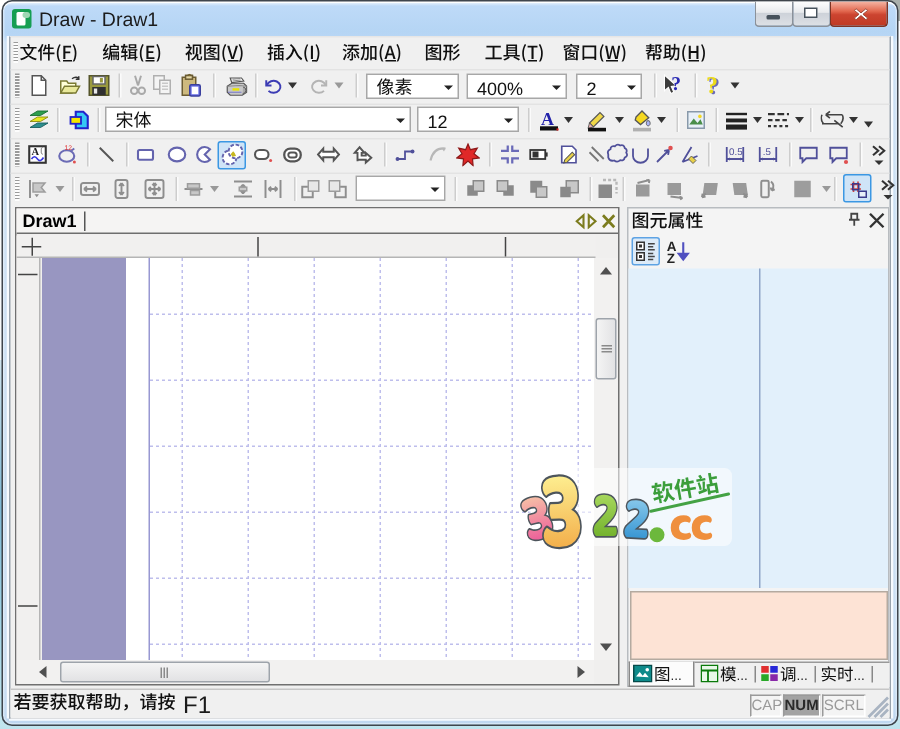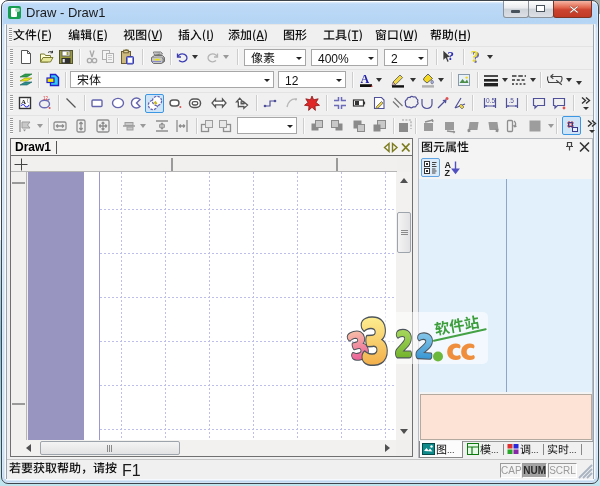--- a/index.html
+++ b/index.html
@@ -786,21 +786,21 @@
         <path transform="translate(36.0,10.3) scale(0.01200,-0.01200)" d="M508 735H875V646H508ZM847 735H862L878 738L937 723Q914 520 860 364Q805 209 724 98Q643 -13 539 -85Q528 -68 511 -47Q493 -26 478 -14Q573 45 648 149Q724 253 775 396Q826 539 847 714ZM631 669Q654 519 696 388Q739 257 807 156Q874 56 972 -3Q962 -11 950 -24Q938 -37 926 -51Q915 -65 907 -77Q804 -8 734 100Q664 208 620 348Q576 489 549 655ZM47 800H503V715H47ZM158 592H405V510H158ZM158 381H410V300H158ZM109 752H199V113L109 103ZM36 138Q96 146 175 158Q254 169 342 182Q431 196 518 209L523 130Q440 114 357 99Q274 84 197 71Q120 58 56 47ZM343 753H436V-82H343Z"></path>
         <path transform="translate(48.0,10.3) scale(0.01200,-0.01200)" d="M60 770H534V695H60ZM46 497H538V424H46ZM82 634H510V562H82ZM578 803H864V723H668V305H578ZM847 803H865L881 807L947 769Q922 730 891 688Q860 645 831 609Q892 570 915 534Q939 498 940 464Q940 429 927 406Q914 383 888 368Q874 361 858 356Q841 352 826 350Q801 348 771 347Q741 347 713 349Q711 367 703 390Q695 413 683 429Q713 426 737 425Q761 425 781 426Q792 427 802 428Q813 430 821 433Q845 443 845 472Q844 497 819 529Q794 560 731 596Q753 627 774 661Q796 696 815 728Q834 761 847 785ZM261 844H357V527Q357 493 346 454Q334 416 308 378Q282 341 237 307Q193 274 126 251Q115 266 96 286Q77 306 60 319Q118 335 157 360Q195 386 218 415Q241 445 251 474Q261 504 261 528ZM447 343H546V-82H447ZM143 265H816V180H239V-29H143ZM776 265H872V66Q872 33 862 13Q853 -6 825 -16Q799 -26 757 -28Q715 -30 655 -30Q651 -11 642 12Q632 35 623 52Q652 51 679 51Q706 50 726 50Q747 51 755 51Q767 52 771 55Q776 58 776 67Z"></path>
         <path transform="translate(60.0,10.3) scale(0.01200,-0.01200)" d="M468 622H882V533H468ZM842 622H933Q933 622 933 613Q933 605 932 594Q932 584 932 578Q929 421 925 312Q921 203 915 133Q910 64 901 25Q893 -14 881 -30Q865 -53 847 -62Q829 -71 803 -75Q780 -78 743 -78Q705 -77 666 -76Q665 -56 658 -30Q650 -3 638 15Q678 12 712 11Q746 10 761 10Q774 10 783 13Q792 17 799 26Q809 38 815 73Q822 109 827 176Q832 243 835 348Q839 453 842 602ZM620 844H712Q712 724 709 612Q706 499 694 397Q681 295 652 206Q623 117 571 43Q518 -31 436 -85Q426 -68 406 -47Q386 -27 369 -14Q446 35 495 102Q543 169 569 251Q595 333 606 427Q616 521 618 627Q620 732 620 844ZM101 799H438V147H349V713H186V83H101ZM30 111Q87 122 161 136Q236 151 320 169Q404 187 487 205L496 120Q417 101 337 82Q256 63 182 46Q108 29 47 14ZM145 586H392V502H145ZM145 375H392V292H145Z"></path>
         <path transform="translate(72.0,10.3) scale(0.01200,-0.01200)" d="M173 -120 147 -55Q209 -32 242 5Q275 42 275 93L261 183L316 101Q304 89 289 84Q275 79 260 79Q226 79 201 99Q176 120 176 158Q176 197 201 217Q227 238 261 238Q308 238 333 204Q357 170 357 113Q357 31 308 -31Q258 -93 173 -120Z"></path>
         <path transform="translate(84.0,10.3) scale(0.01200,-0.01200)" d="M95 768 156 825Q183 803 213 776Q242 750 269 723Q296 697 312 676L248 609Q232 631 206 659Q181 687 151 715Q122 744 95 768ZM175 -70 156 18 178 53 363 193Q368 174 378 150Q387 126 394 112Q329 61 288 29Q248 -3 225 -21Q203 -40 192 -51Q181 -62 175 -70ZM38 533H233V442H38ZM175 -70Q171 -58 163 -43Q154 -28 145 -13Q136 2 127 10Q142 20 159 43Q176 67 176 100V533H267V29Q267 29 253 19Q239 8 221 -7Q203 -23 189 -40Q175 -56 175 -70ZM489 267H821V204H489ZM380 770H933V701H380ZM406 647H902V581H406ZM349 523H963V453H349ZM488 133H822V67H488ZM419 403H822V332H508V-84H419ZM798 403H888V13Q888 -19 880 -39Q871 -58 847 -68Q824 -78 788 -80Q752 -82 699 -82Q696 -64 688 -41Q681 -17 672 0Q707 -2 739 -2Q770 -2 780 -2Q798 -2 798 15ZM606 844H699V501H606Z"></path>
         <path transform="translate(96.0,10.3) scale(0.01200,-0.01200)" d="M353 453H963V368H353ZM767 400 870 395Q845 254 788 160Q731 65 635 7Q540 -52 400 -86Q397 -76 389 -60Q381 -45 372 -30Q363 -14 354 -4Q482 22 568 70Q653 119 702 200Q751 280 767 400ZM412 204 474 266Q534 237 602 202Q669 167 736 129Q803 91 861 54Q919 18 960 -13L892 -86Q854 -55 797 -18Q741 20 675 59Q609 99 541 136Q473 174 412 204ZM587 834 682 850Q696 813 708 770Q720 727 727 696L627 677Q623 709 611 753Q599 798 587 834ZM412 204Q434 242 457 291Q481 339 503 392Q526 445 545 500Q564 554 577 602L674 589Q654 517 624 440Q595 364 563 293Q531 222 502 167ZM384 721H949V519H858V638H472V519H384ZM26 289Q70 299 125 315Q181 330 242 348Q304 366 366 384L378 298Q293 271 206 245Q119 218 47 197ZM39 648H361V560H39ZM167 844H259V19Q259 -17 250 -37Q241 -57 220 -67Q198 -78 164 -81Q130 -84 79 -84Q77 -66 69 -42Q61 -17 52 2Q83 1 111 0Q139 0 149 1Q159 1 163 5Q167 9 167 20Z"></path>
       </svg>
     </div>
 <div class="ab" style="left:122px;top:462px;font-size:16px;color:#1a1a1a">F1</div>
 <div class="ab" style="left:500px;top:463px;width:21px;height:15px;background:#f4f4f4;border:1px solid;border-color:#9a9a9a #fff #fff #9a9a9a;color:#9a9a9a;font-size:10px;text-align:center;line-height:14px">CAP</div>
-<div class="ab" style="left:522px;top:463px;width:25px;height:15px;background:#a3a3a3;border:1px solid;border-color:#9a9a9a #fff #fff #9a9a9a;color:#2a2a2a;font-size:10px;font-weight:bold;text-align:right;line-height:14px">NUM</div>
+<div class="ab" style="left:522px;top:463px;width:25px;height:15px;background:#a3a3a3;border:1px solid;border-color:#9a9a9a #fff #fff #9a9a9a;color:#2a2a2a;font-size:10px;font-weight:bold;text-align:left;line-height:14px">NUM</div>
 <div class="ab" style="left:548px;top:463px;width:29px;height:15px;background:#f4f4f4;border:1px solid;border-color:#9a9a9a #fff #fff #9a9a9a;color:#9a9a9a;font-size:10px;text-align:center;line-height:14px">SCRL</div>
 <svg class="ab" style="left:578px;top:464px" width="15" height="15" viewBox="0 0 15 15">
 <path d="M14 1 L1 14 M14 5 L5 14 M14 9 L9 14" stroke="#a9b4c2" stroke-width="1.8"></path>
     </svg>
 <div class="ab" style="left:353px;top:312px;width:135px;height:52px;background:rgba(255,255,255,.55);border-radius:5px"></div>
 <div class="ab" style="left:436px;top:322px;transform:rotate(-10deg);transform-origin:0 100%">
       <svg style="" width="45" height="15" viewBox="0 0 45.00 15.00" fill="#3b9e3b">
         <path transform="translate(0.0,12.9) scale(0.01500,-0.01500)" d="M576 707H882V600H576ZM569 851 684 834Q673 747 653 665Q633 583 606 513Q579 443 542 391Q532 400 514 414Q496 427 478 439Q459 452 446 459Q480 505 504 566Q528 628 544 701Q560 774 569 851ZM856 707H872L890 711L970 692Q961 643 950 590Q938 538 926 491Q914 443 903 407L807 430Q816 463 825 507Q833 551 842 599Q850 647 856 690ZM645 509H759V459Q759 404 752 335Q744 266 722 191Q699 117 651 44Q604 -28 523 -91Q514 -78 498 -63Q483 -48 465 -33Q448 -19 434 -10Q507 45 549 108Q591 170 612 233Q633 297 639 356Q645 414 645 462ZM752 374Q769 294 798 223Q827 151 872 97Q917 43 981 12Q968 0 953 -18Q937 -35 924 -54Q910 -73 902 -89Q832 -48 784 18Q735 84 704 170Q673 256 653 356ZM40 741H477V628H40ZM261 572H368V-87H261ZM26 188Q83 194 157 204Q231 214 313 225Q396 237 477 248L483 139Q370 119 256 100Q142 81 51 67ZM83 310Q81 321 74 340Q67 359 60 378Q53 398 46 412Q63 417 76 437Q89 457 104 490Q112 506 125 543Q138 580 154 629Q170 678 185 735Q200 792 211 848L327 825Q308 743 281 662Q254 581 224 507Q194 433 165 373V371Q165 371 153 365Q140 359 124 348Q108 338 95 328Q83 318 83 310ZM83 310V404L136 433H468L467 325H166Q139 325 115 321Q90 317 83 310Z"></path>
         <path transform="translate(15.0,12.9) scale(0.01500,-0.01500)" d="M587 837H709V-89H587ZM417 794 533 771Q519 703 499 636Q479 569 454 511Q430 452 403 408Q392 417 372 428Q353 439 333 449Q314 460 299 465Q326 505 349 558Q372 612 389 672Q406 733 417 794ZM456 656H919V538H426ZM316 365H966V248H316ZM242 846 356 810Q324 726 281 640Q238 555 187 479Q137 403 83 345Q77 360 66 383Q55 407 42 431Q29 455 18 470Q63 516 105 576Q146 636 182 705Q217 774 242 846ZM143 569 257 683 257 682V-88H143Z"></path>
         <path transform="translate(30.0,12.9) scale(0.01500,-0.01500)" d="M48 674H450V564H48ZM40 119Q90 128 153 141Q217 154 288 169Q359 185 428 200L440 89Q343 66 244 43Q146 19 66 1ZM81 511 174 528Q185 475 194 416Q203 357 209 300Q216 243 219 197L121 177Q119 223 113 280Q108 338 99 398Q91 459 81 511ZM304 536 415 518Q407 469 397 417Q388 365 377 314Q366 263 355 218Q345 172 334 136L246 155Q256 193 265 240Q274 287 281 339Q288 391 294 441Q301 492 304 536ZM160 816 264 845Q284 811 302 771Q320 730 329 701L221 665Q213 696 196 738Q179 781 160 816ZM678 666H968V551H678ZM511 70H869V-41H511ZM612 851H735V330H612ZM457 379H934V-85H811V267H574V-89H457Z"></path>

